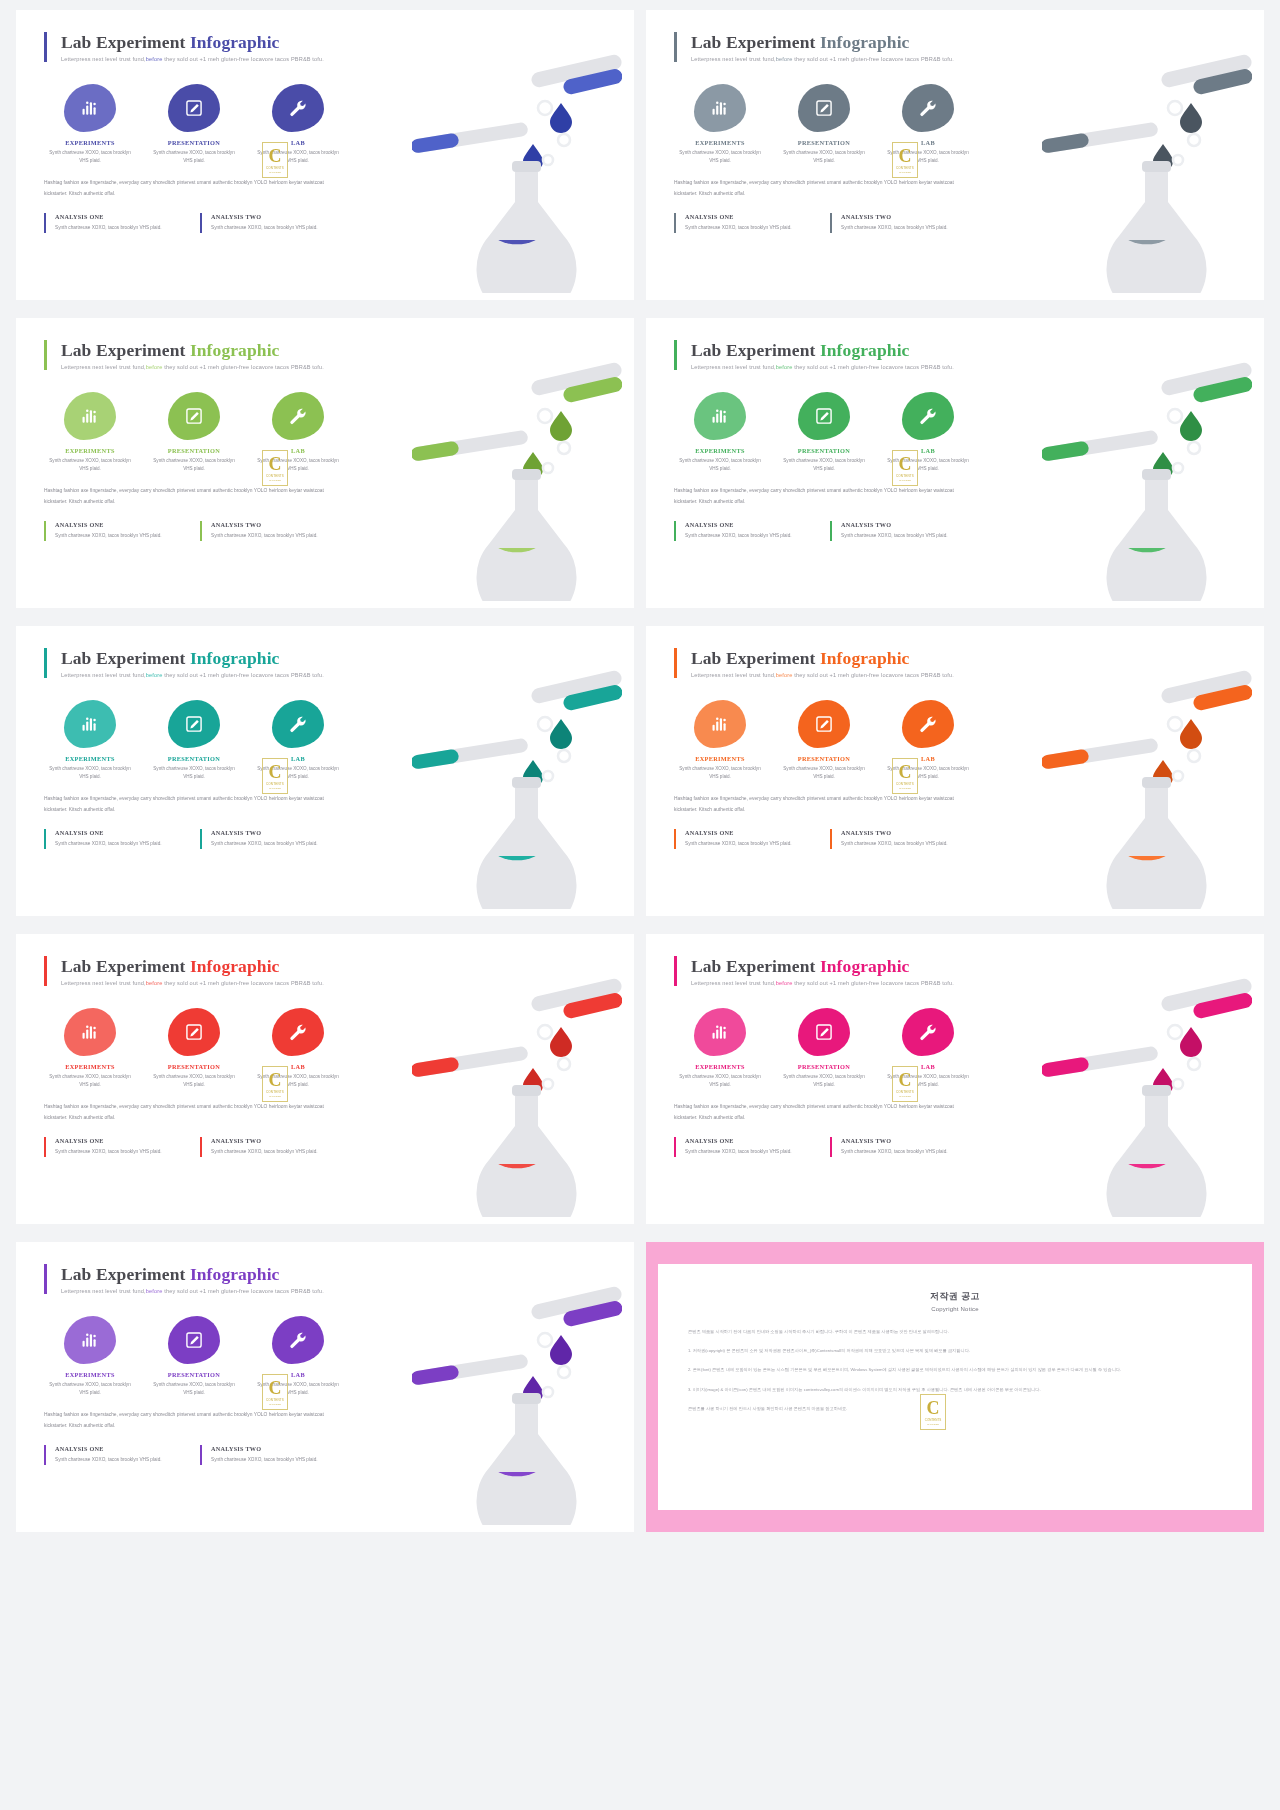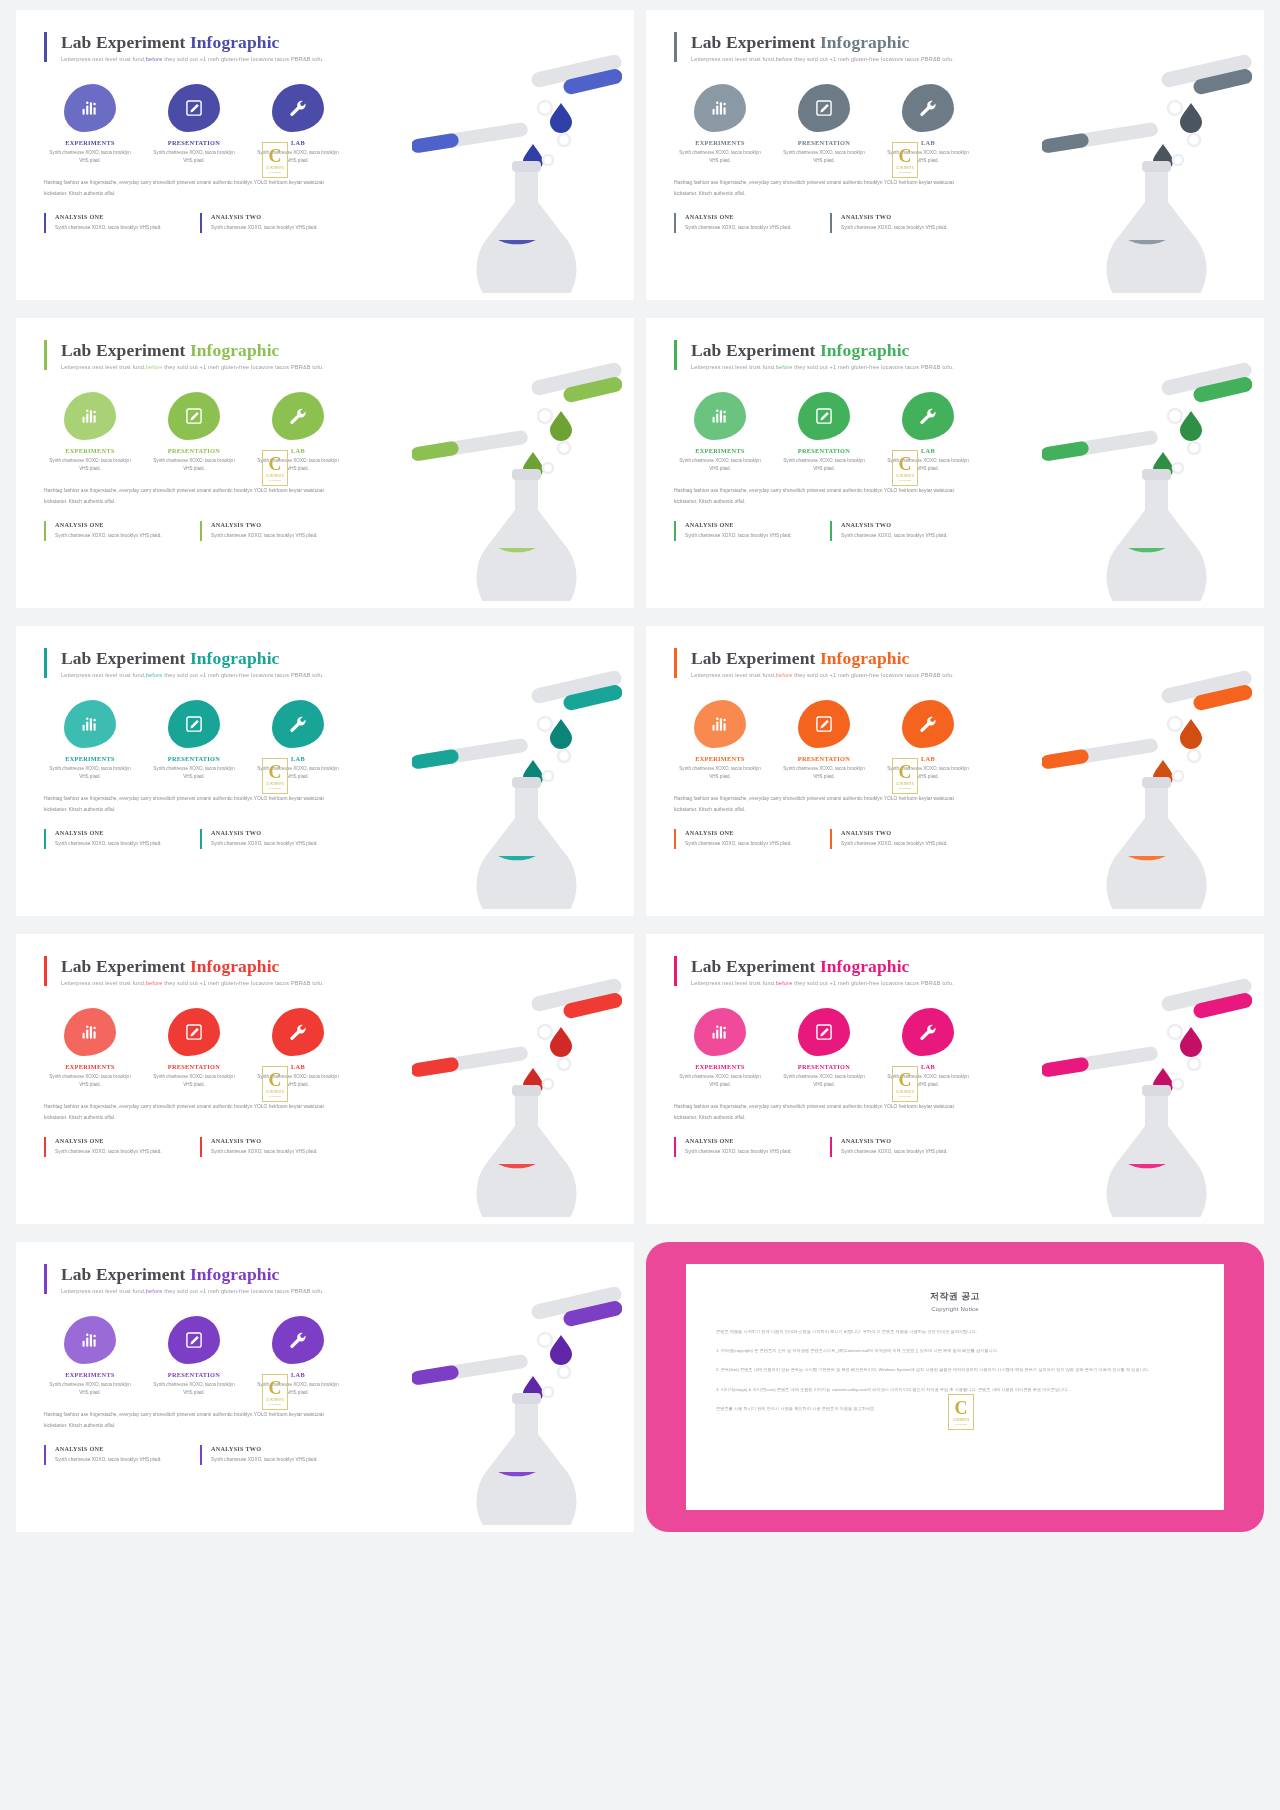--- a/index.html
+++ b/index.html
@@ -143,23 +143,22 @@
     color: #c9ae3c;
     line-height: 1;
     pointer-events: none;
   }
   .wm .c { font-family: "Liberation Serif", serif; font-size: 18px; font-weight: bold; }
   .wm .t1 { font-size: 3px; letter-spacing: .2px; margin-top: 2px; }
   .wm .t2 { font-size: 2.2px; margin-top: 1px; }
 
   
   .cslide {
-    background: #ec4899;
-    padding: 22px 40px;
-    border-radius: 22px;
+    background: #f9a8d4;
+    padding: 22px 12px;
   }
   .cpaper {
     background: #fff;
     width: 100%; height: 100%;
     padding: 26px 30px;
     overflow: hidden;
   }
   .ctitle-kr {
     text-align: center;
     font-size: 9px;

